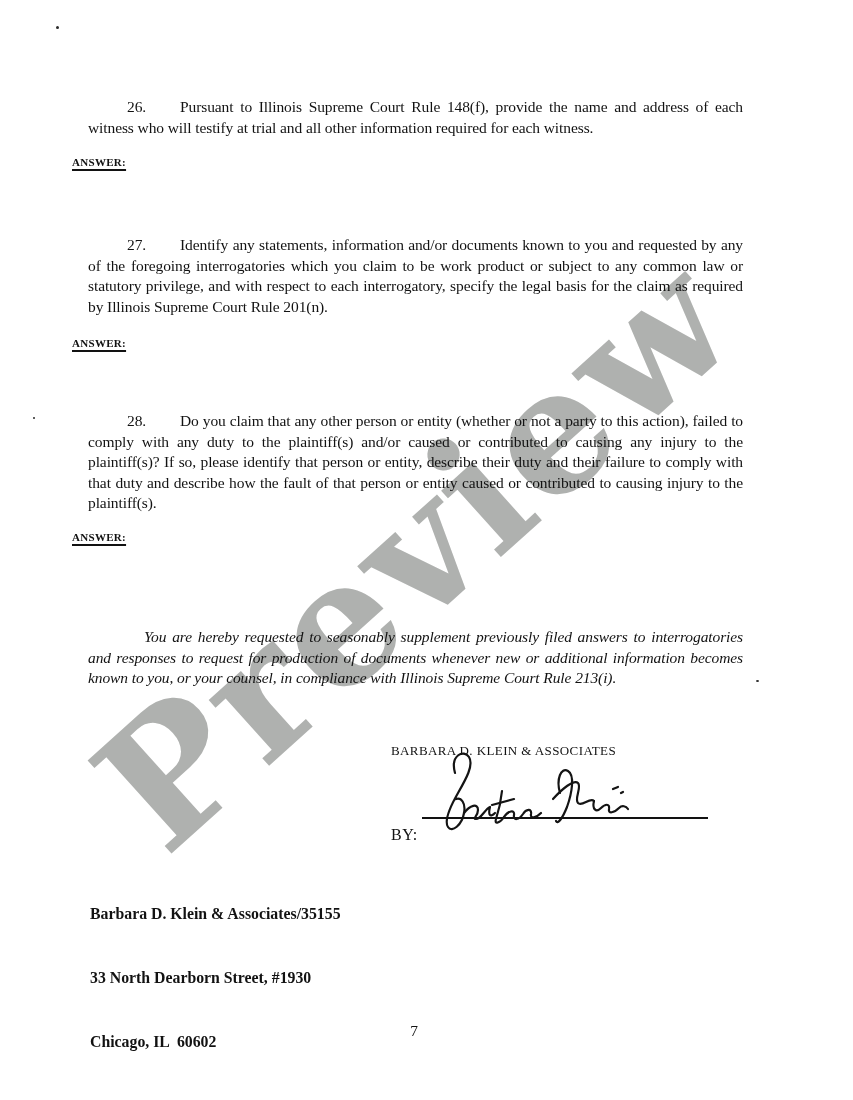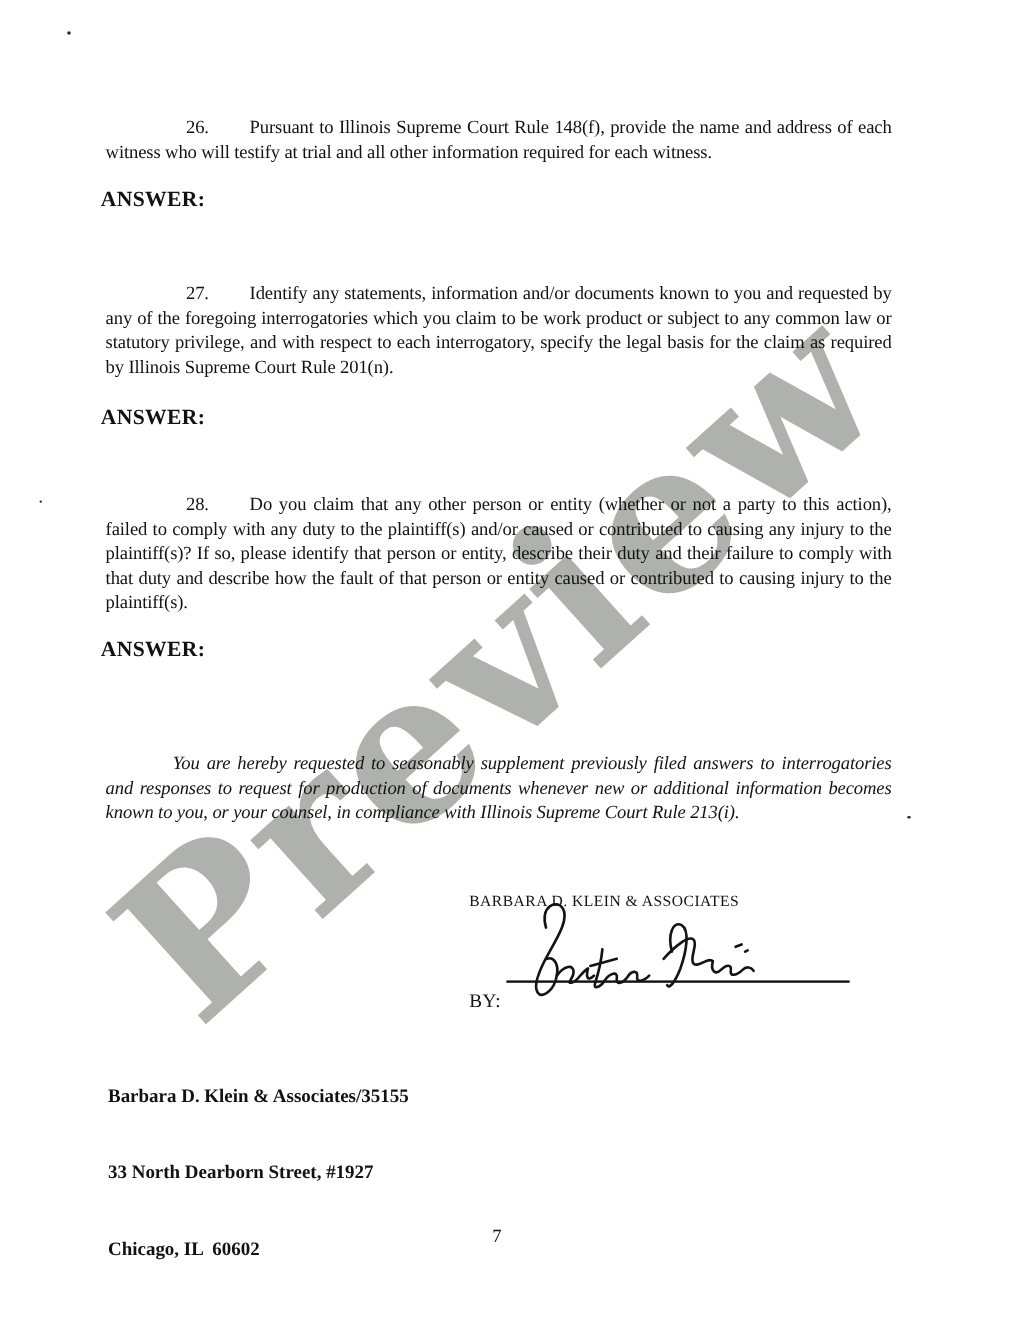--- a/index.html
+++ b/index.html
@@ -41,34 +41,35 @@
     left: 88px;
     right: 110px;
     margin: 0;
     font-size: 15.5px;
     line-height: 20.6px;
     letter-spacing: -0.1px;
     text-align: justify;
   }
   .pnum {
     display: inline-block;
-    margin-left: 67px;
+    margin-left: 39px;
     width: 53px;
   }
   .para.closing {
     text-indent: 56px;
     font-style: italic;
   }
   .answer {
     position: absolute;
-    left: 84px;
+    left: 72px;
     margin: 0;
-    font-size: 18px;
+    font-size: 11px;
     font-weight: bold;
     letter-spacing: 0.3px;
+    text-decoration: underline;
     text-decoration-thickness: 2px;
     text-underline-offset: 3px;
   }
   .firm-name {
     position: absolute;
     left: 391px;
     top: 743px;
     font-size: 13px;
     letter-spacing: 0.4px;
     white-space: nowrap;
@@ -170,21 +171,21 @@
 
         <path d="M166,54 C164,62 168,66 173,61 C177,57 182,56 181,62 C180,67 186,66 191,61 C194,58 198,59 200,62"></path>
 
         <path d="M185,42 L190,40"></path>
         <path d="M193,46 L195,45"></path>
       </g>
     </svg>
 
     <div class="attorney-block">
       <div>Barbara D. Klein &amp; Associates/35155</div>
-      <div>33 North Dearborn Street, #1927</div>
+      <div>33 North Dearborn Street, #1930</div>
       <div>Chicago, IL  60602</div>
       
     </div>
 
     <div class="page-number">7</div>
 
   </div>
 </div>
 
 </body></html>

